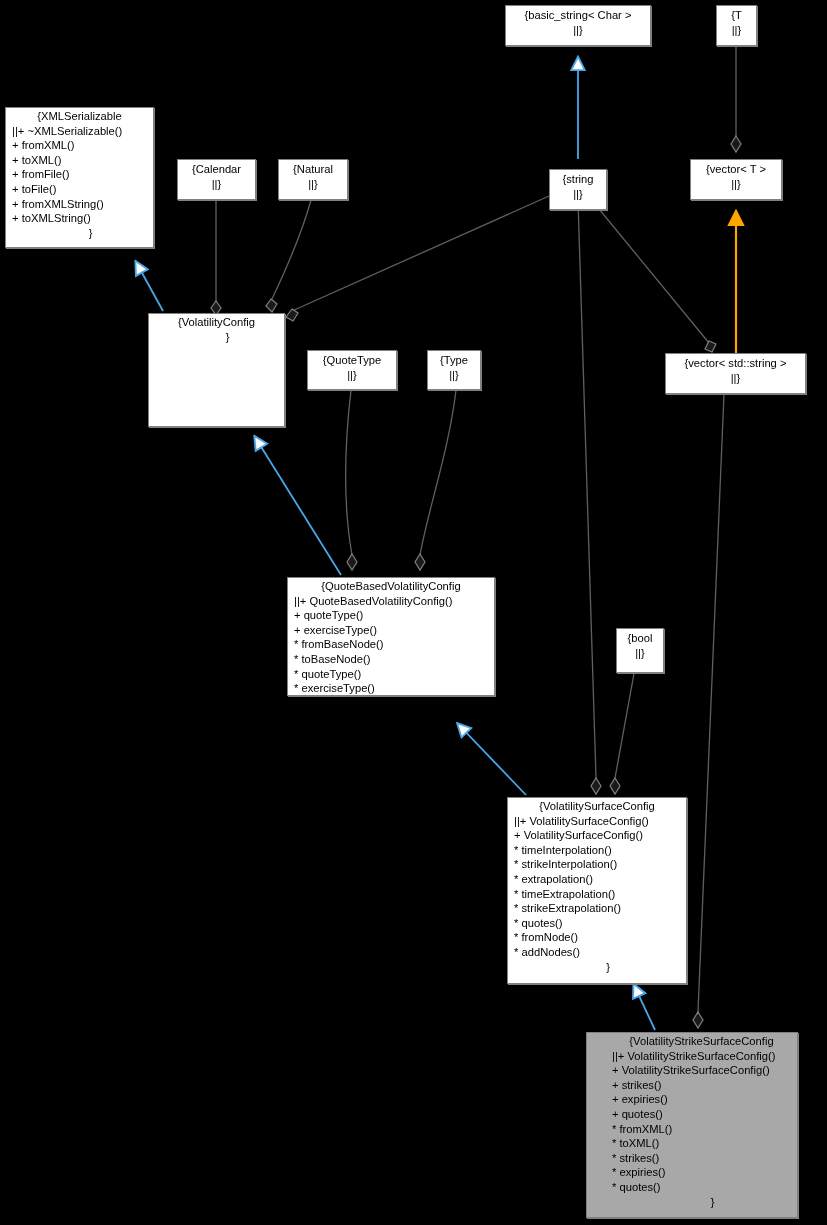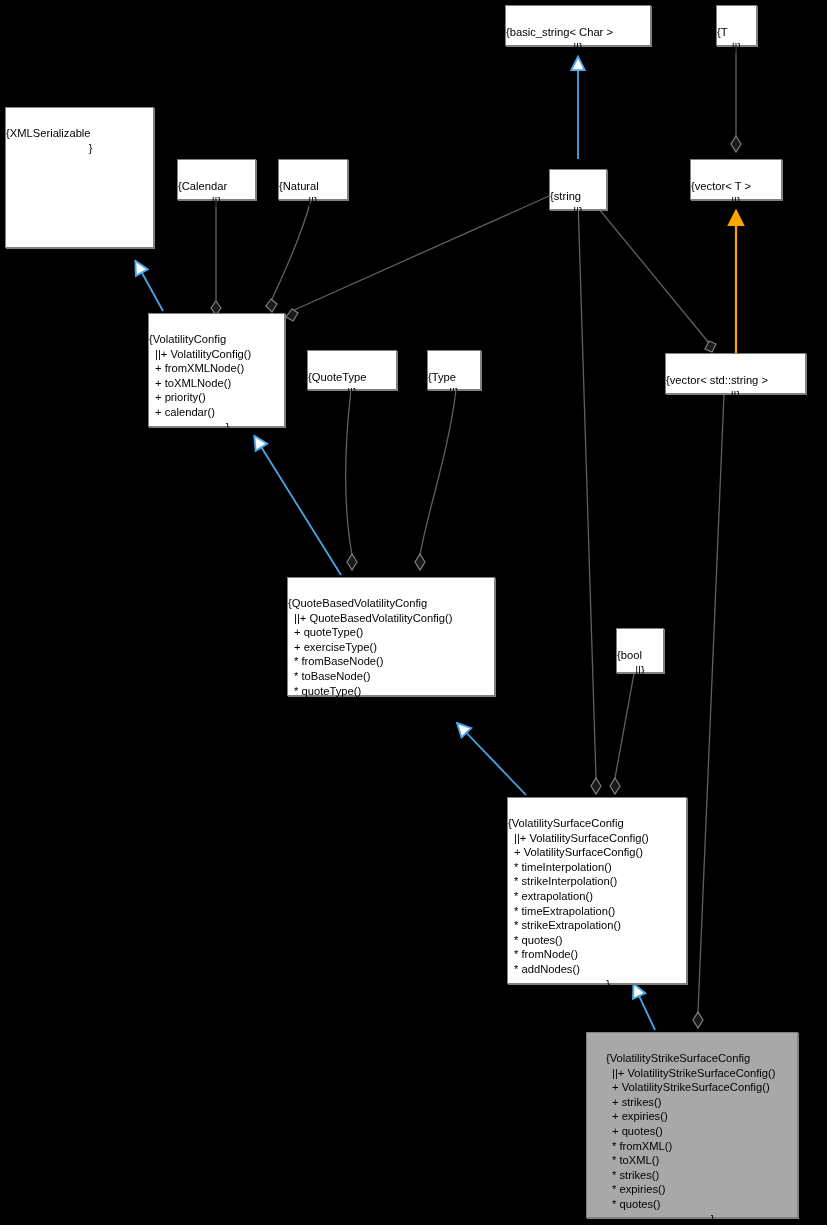--- a/index.html
+++ b/index.html
@@ -28,23 +28,23 @@
     background: #ffffff;
     border: 1px solid #808080;
     box-shadow: 1px 1px 0 0 #808080;
     color: #000000;
     font-size: 11.2px;
     line-height: 14.6px;
     z-index: 5;
   }
   .node.filled { background: #a8a8a8; }
   .node .title {
+    text-align: center;
     white-space: nowrap;
     padding-top: 1px;
-    margin-top: 17px;
   }
   .node .members {
     padding-left: 6px;
     white-space: nowrap;
   }
   .node .members div { white-space: pre; }
   .node .closebrace {
     text-align: center;
     padding-left: 22px;
   }
@@ -145,47 +145,49 @@
       <div class="node small" style="left: 505px; top: 5px; width: 146px; height: 41px;">
         <div class="title">{basic_string&lt; Char &gt;</div>
         <div class="closebrace">||}</div>
       </div>
       <div class="node small" style="left: 716px; top: 5px; width: 41px; height: 41px;">
         <div class="title">{T</div>
         <div class="closebrace">||}</div>
       </div>
       <div class="node" style="left: 5px; top: 107px; width: 149px; height: 141px;">
         <div class="title">{XMLSerializable</div>
+        <div class="members">
+          <div>||+ ~XMLSerializable()</div>
+          <div>+ fromXML()</div>
+          <div>+ toXML()</div>
+          <div>+ fromFile()</div>
+          <div>+ toFile()</div>
+          <div>+ fromXMLString()</div>
+          <div>+ toXMLString()</div>
+        </div>
         <div class="closebrace">}</div>
       </div>
       <div class="node small" style="left: 177px; top: 159px; width: 79px; height: 41px;">
         <div class="title">{Calendar</div>
         <div class="closebrace">||}</div>
       </div>
       <div class="node small" style="left: 278px; top: 159px; width: 70px; height: 41px;">
         <div class="title">{Natural</div>
         <div class="closebrace">||}</div>
       </div>
       <div class="node small" style="left: 549px; top: 169px; width: 58px; height: 41px;">
         <div class="title">{string</div>
         <div class="closebrace">||}</div>
       </div>
       <div class="node small" style="left: 690px; top: 159px; width: 92px; height: 41px;">
         <div class="title">{vector&lt; T &gt;</div>
         <div class="closebrace">||}</div>
       </div>
       <div class="node" style="left: 148px; top: 313px; width: 137px; height: 114px;">
         <div class="title">{VolatilityConfig</div>
-        <div class="members">
-          <div>||+ VolatilityConfig()</div>
-          <div>+ fromXMLNode()</div>
-          <div>+ toXMLNode()</div>
-          <div>+ priority()</div>
-          <div>+ calendar()</div>
-        </div>
         <div class="closebrace">}</div>
       </div>
       <div class="node small" style="left: 307px; top: 350px; width: 90px; height: 40px;">
         <div class="title">{QuoteType</div>
         <div class="closebrace">||}</div>
       </div>
       <div class="node small" style="left: 427px; top: 350px; width: 54px; height: 40px;">
         <div class="title">{Type</div>
         <div class="closebrace">||}</div>
       </div>

